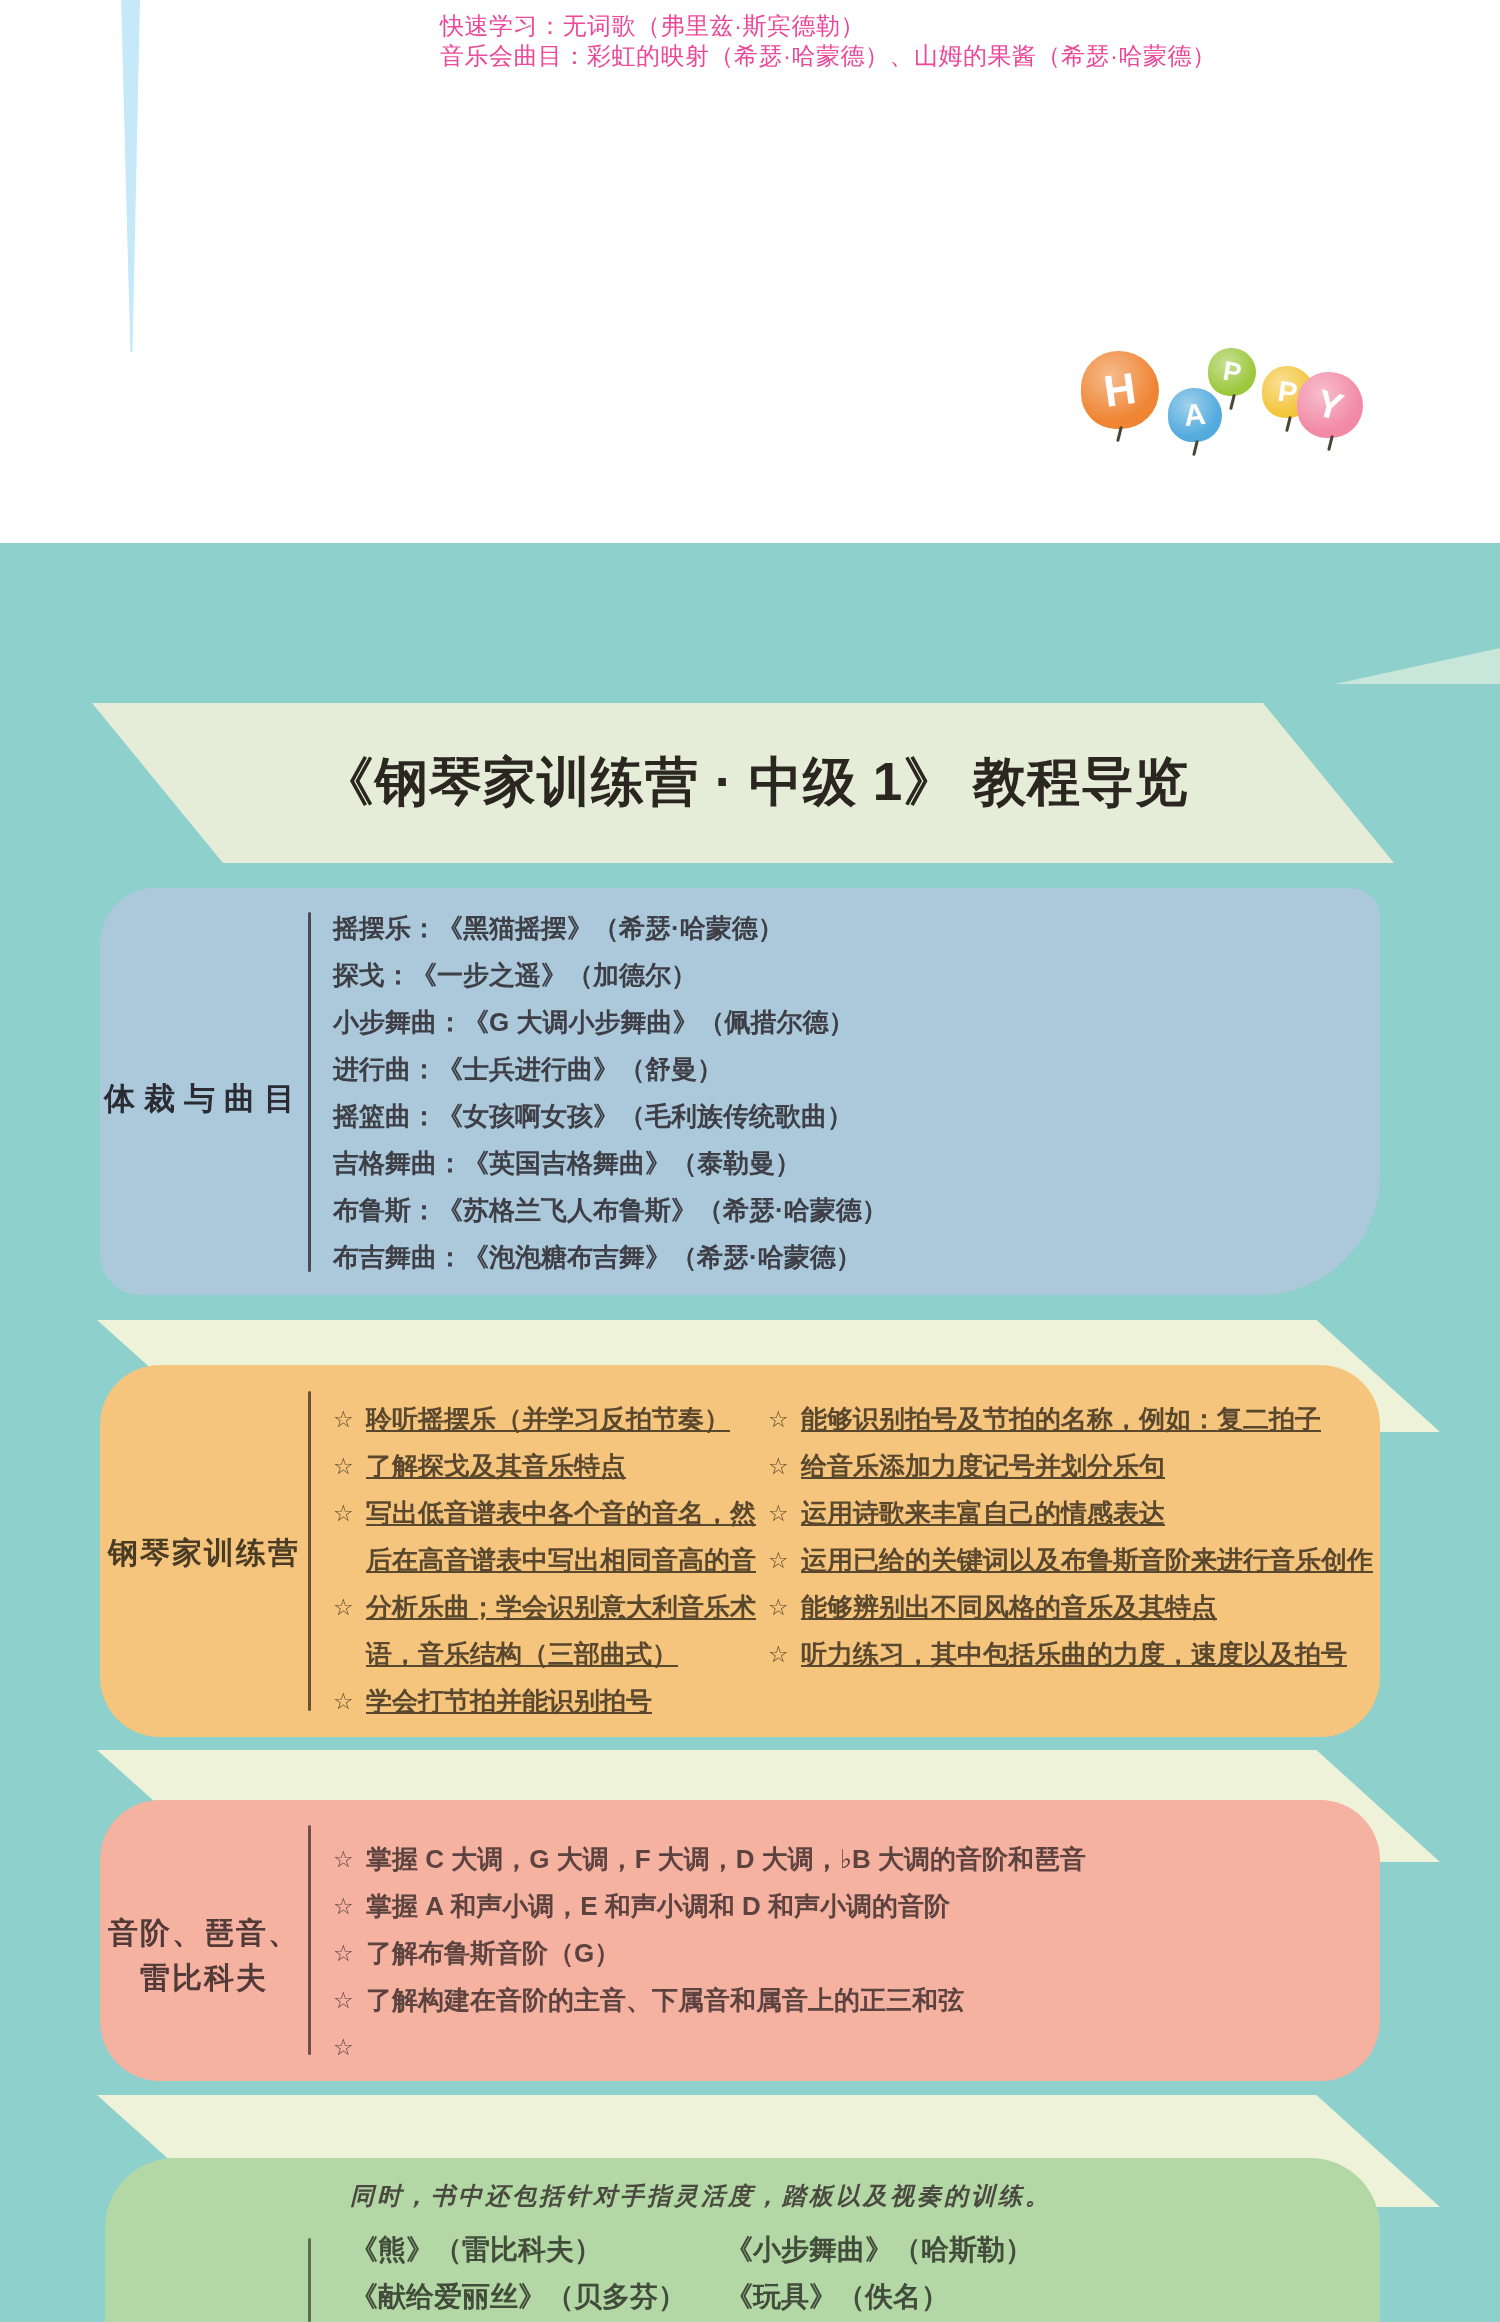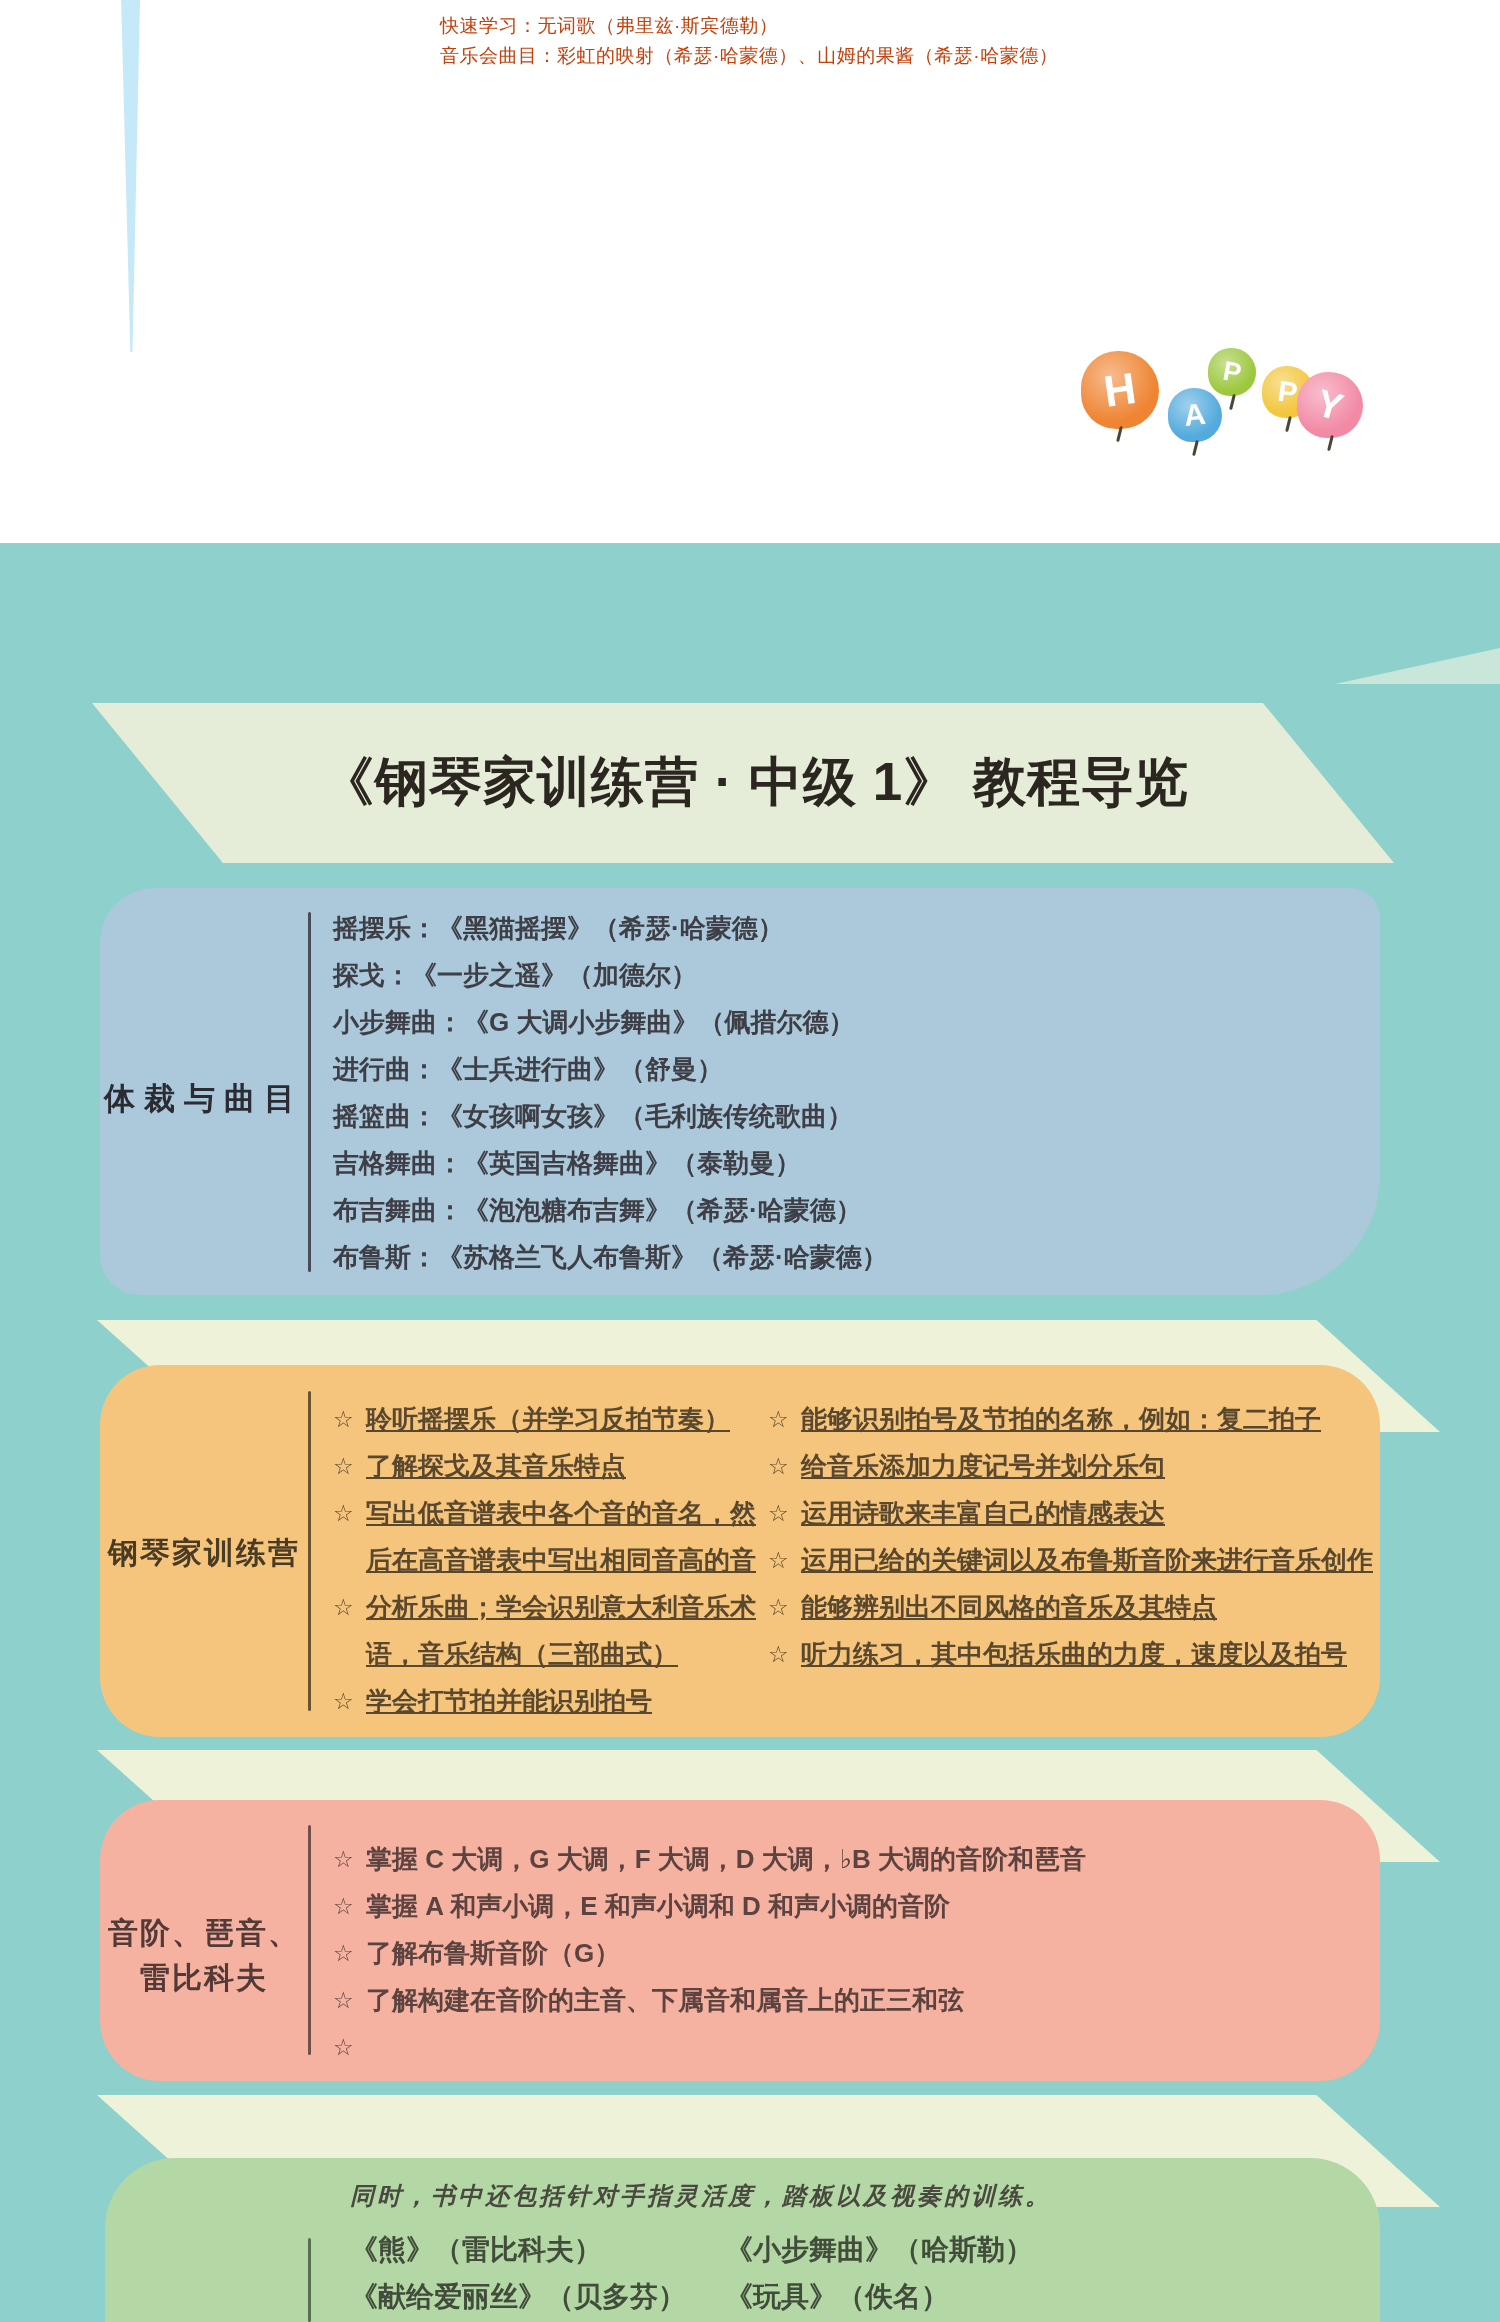--- a/index.html
+++ b/index.html
@@ -9,22 +9,22 @@
     background:#ffffff;
     font-family:"Liberation Sans","DejaVu Sans",sans-serif;
   }
   
   .blue-stroke {
     position:absolute; left:119px; top:0; width:21px; height:352px;
     background:#c5e9f8;
     clip-path:polygon(10% 0, 100% 0, 64% 100%, 54% 100%);
   }
   .top-line {
-    position:absolute; left:440px; font-size:19px; line-height:29px;
-    color:#c2410c; font-weight:500; letter-spacing:0.5px; white-space:pre;
+    position:absolute; left:440px; font-size:24px; line-height:29px;
+    color:#ec4899; font-weight:500; letter-spacing:0.5px; white-space:pre;
   }
   .top-line.l1 { top:11px; }
   .top-line.l2 { top:41px; }
 
   
   .balloons { position:absolute; left:1060px; top:335px; width:340px; height:140px; }
   .balloon {
     position:absolute; border-radius:48% 52% 50% 46%;
     background-image:radial-gradient(circle at 38% 32%, rgba(255,255,255,0.45), rgba(255,255,255,0) 65%);
     display:flex; align-items:center; justify-content:center;
@@ -161,22 +161,22 @@
     <div class="box blue-box" style="background-color: rgb(171, 201, 218);">
       <div class="box-label">体裁与曲目</div>
       <div class="divider"></div>
       <div class="rows">
         <div class="row">摇摆乐：《黑猫摇摆》（希瑟·哈蒙德）</div>
         <div class="row">探戈：《一步之遥》（加德尔）</div>
         <div class="row">小步舞曲：《G 大调小步舞曲》（佩措尔德）</div>
         <div class="row">进行曲：《士兵进行曲》（舒曼）</div>
         <div class="row">摇篮曲：《女孩啊女孩》（毛利族传统歌曲）</div>
         <div class="row">吉格舞曲：《英国吉格舞曲》（泰勒曼）</div>
+        <div class="row">布鲁斯：《苏格兰飞人布鲁斯》（希瑟·哈蒙德）</div>
         <div class="row">布吉舞曲：《泡泡糖布吉舞》（希瑟·哈蒙德）</div>
-        <div class="row">布鲁斯：《苏格兰飞人布鲁斯》（希瑟·哈蒙德）</div>
       </div>
     </div>
 
     <div class="box orange-box" style="background-color: rgb(246, 197, 125);">
       <div class="box-label">钢琴家训练营</div>
       <div class="divider"></div>
       <div class="col left">
         <div class="star-item">
           <span class="star">☆</span>
           <span class="txt">聆听摇摆乐（并学习反拍节奏）</span>

